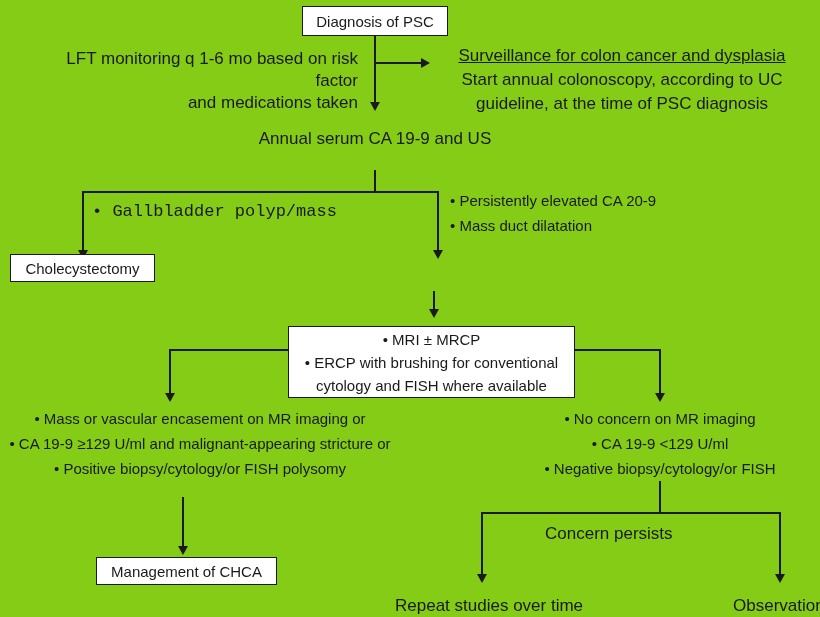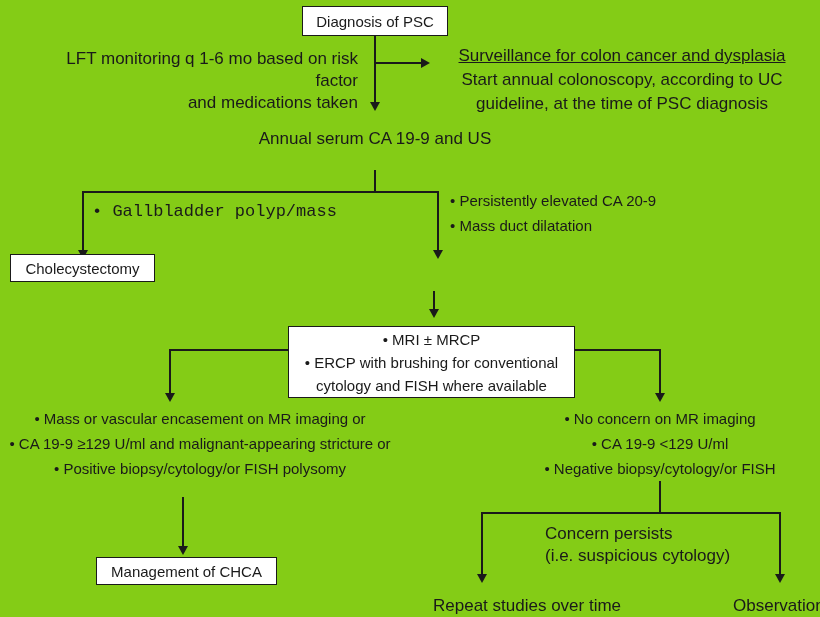--- a/index.html
+++ b/index.html
@@ -118,19 +118,18 @@
 
   <div class="vline" style="left:659px;top:481px;height:33px;"></div>
   <div class="hline" style="left:481px;top:512px;width:300px;"></div>
   <div class="vline" style="left:481px;top:512px;height:63px;"></div>
   <div class="arr-down" style="left:477px;top:574px;"></div>
   <div class="vline" style="left:779px;top:512px;height:63px;"></div>
   <div class="arr-down" style="left:775px;top:574px;"></div>
 
   <div class="txt" style="left:497px;top:523px;line-height:22px;margin-left:48px;">
     <div>Concern persists</div>
-    <div>(i.e. suspicious cytology)</div>
   </div>
 
-  <div class="txt" style="left:395px;top:594px;margin-left:38px;">Repeat studies over time</div>
+  <div class="txt" style="left:395px;top:594px;">Repeat studies over time</div>
   <div class="txt" style="left:733px;top:594px;">Observation</div>
 
 </div>
 
 </body></html>

